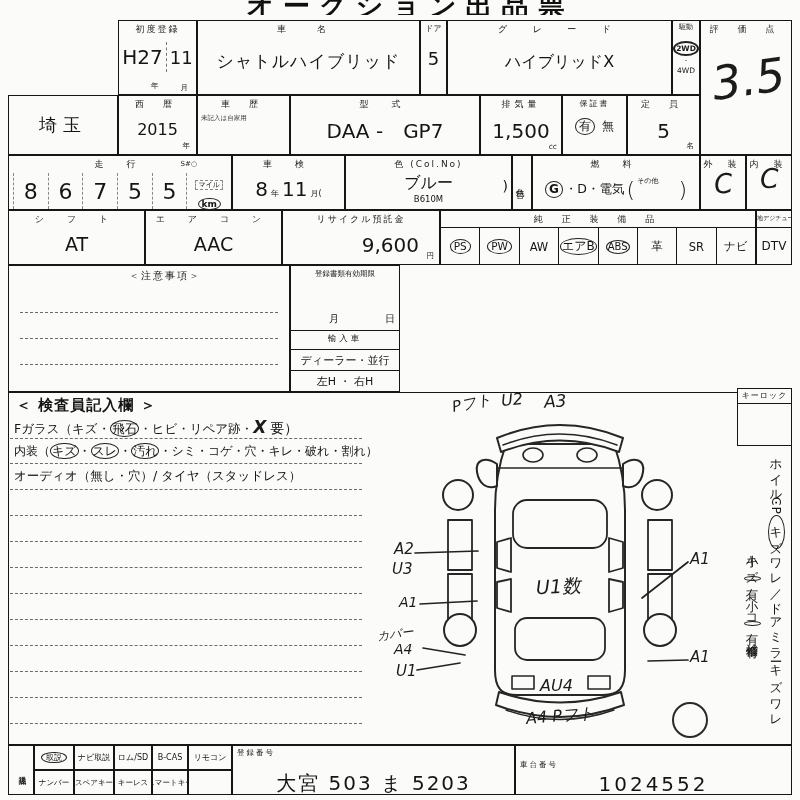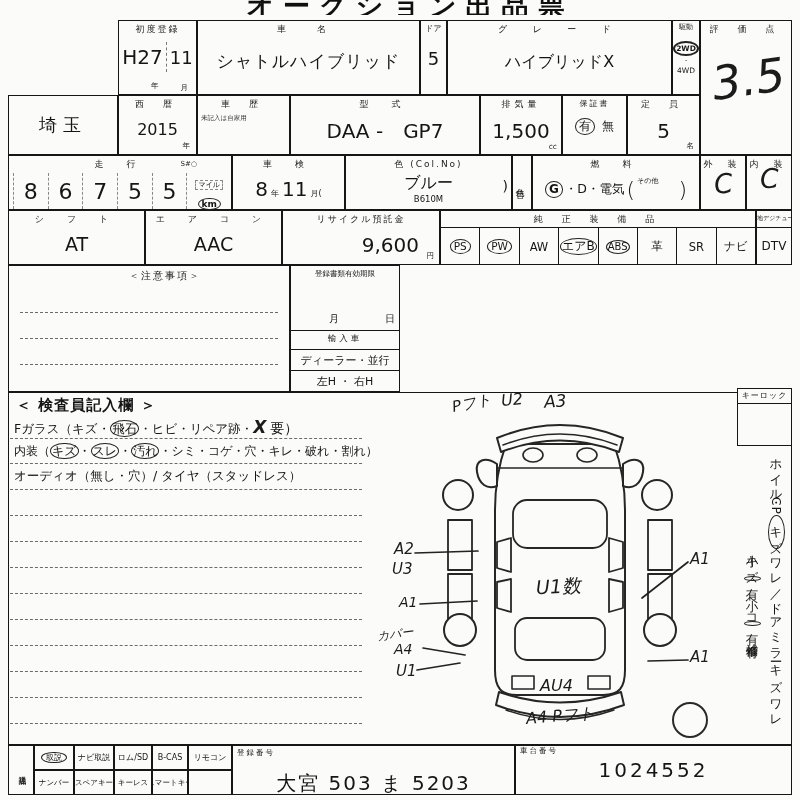--- a/index.html
+++ b/index.html
@@ -360,17 +360,17 @@
   <div class="gridc" style="left:74px;top:770px;width:40px;height:25px;font-size:7.5px;">スペアキー</div>
   <div class="gridc" style="left:114px;top:770px;width:38px;height:25px;font-size:7.5px;">キーレス</div>
   <div class="gridc" style="left:152px;top:770px;width:36px;height:25px;font-size:7.5px;">スマートキー</div>
   <div class="gridc" style="left:188px;top:770px;width:44px;height:25px;"></div>
 
   <div class="b" style="left:232px;top:745px;width:283px;height:50px;">
     <div style="font-size:7.5px;margin:2px 0 12px 4px;letter-spacing:2px;">登録番号</div>
     <div style="text-align:center;font-size:20px;margin-top:2px;letter-spacing:2px;">大宮 503 ま 5203</div>
   </div>
   <div class="b" style="left:515px;top:745px;width:277px;height:50px;">
-    <div style="font-size:7.5px;margin:0 0 0 4px;letter-spacing:2px;">車台番号</div>
+    <div style="font-size:7.5px;margin:14px 0 0 4px;letter-spacing:2px;">車台番号</div>
     <div style="text-align:center;font-size:20px;margin-top:2px;letter-spacing:3px;">1024552</div>
   </div>
 
 </div>
 
 </body></html>

